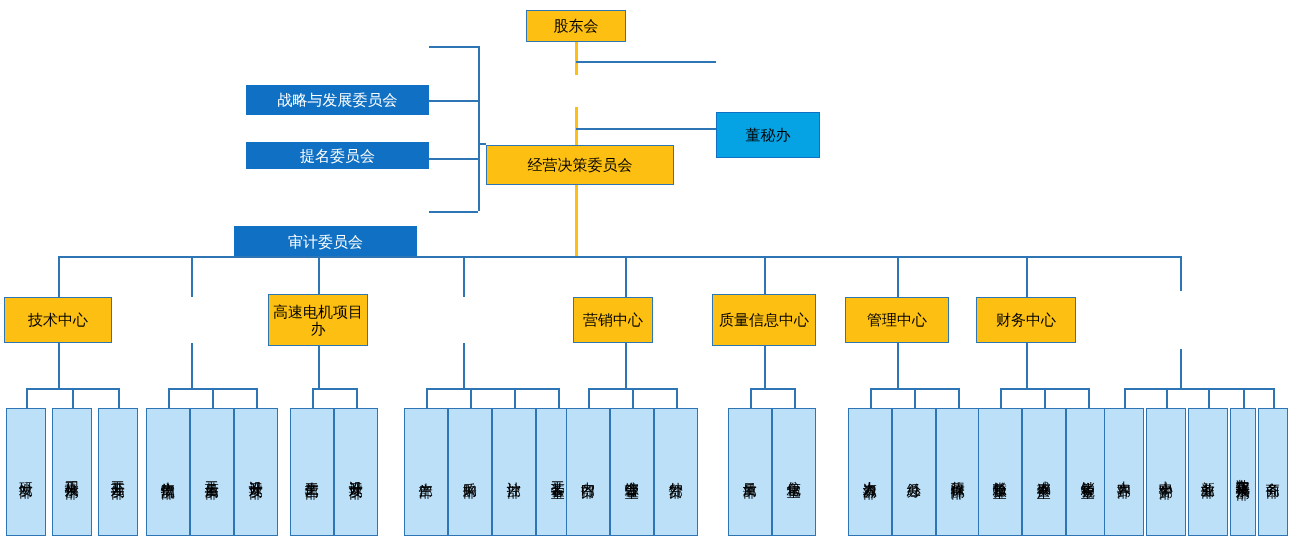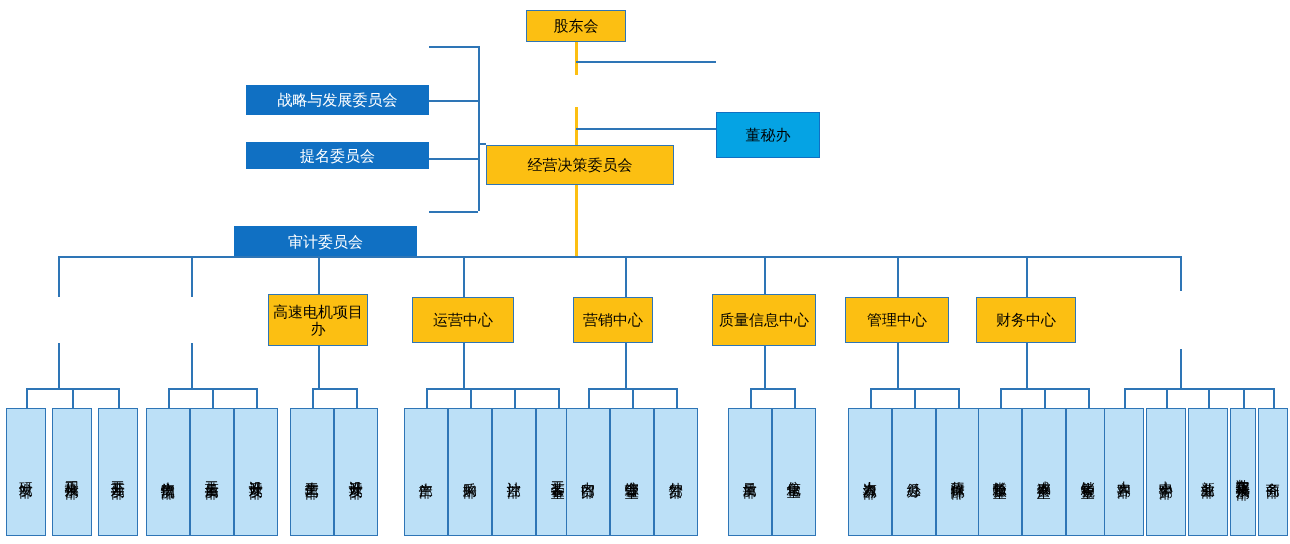--- a/index.html
+++ b/index.html
@@ -74,25 +74,25 @@
     <div class="box b-navy" style="left: 246px; top: 142px; width: 183px; height: 27px;">提名委员会</div>
     <div class="box b-navy" style="left: 234px; top: 195px; width: 183px; height: 32px; margin-top: 31px;">审计委员会</div>
     <div class="ln ln-h" style="left: 429px; top: 46px; width: 49px; height: 1.5px;"></div>
     <div class="ln ln-h" style="left: 429px; top: 100px; width: 49px; height: 1.5px;"></div>
     <div class="ln ln-h" style="left: 429px; top: 158px; width: 49px; height: 1.5px;"></div>
     <div class="ln ln-h" style="left: 429px; top: 211px; width: 49px; height: 1.5px;"></div>
     <div class="ln ln-v" style="left: 478px; top: 46px; height: 165px; width: 1.5px;"></div>
     <div class="ln ln-h" style="left: 478px; top: 143px; width: 8px; height: 1.5px;"></div>
     <div class="ln ln-h" style="left: 58px; top: 256px; width: 1122px; height: 1.5px;"></div>
     <div class="ln ln-v" style="left: 575px; top: 256px; height: 0px; width: 1.5px;"></div>
+    <div class="box b-orange" style="left: 4px; top: 297px; width: 108px; height: 46px;">技术中心</div>
     <div class="ln ln-v" style="left: 58px; top: 256px; height: 41px; width: 1.5px;"></div>
     <div class="ln ln-v" style="left: 191px; top: 256px; height: 41px; width: 1.5px;"></div>
     <div class="box b-orange" style="left: 268px; top: 294px; width: 100px; height: 52px;">高速电机项目办</div>
     <div class="ln ln-v" style="left: 318px; top: 256px; height: 38px; width: 1.5px;"></div>
-    <div class="box b-orange" style="left: 412px; top: 297px; width: 102px; height: 46px;">运营中心</div>
     <div class="ln ln-v" style="left: 463px; top: 256px; height: 41px; width: 1.5px;"></div>
     <div class="box b-orange" style="left: 573px; top: 297px; width: 80px; height: 46px;">营销中心</div>
     <div class="ln ln-v" style="left: 625px; top: 256px; height: 41px; width: 1.5px;"></div>
     <div class="box b-orange" style="left: 712px; top: 294px; width: 104px; height: 52px;">质量信息中心</div>
     <div class="ln ln-v" style="left: 764px; top: 256px; height: 38px; width: 1.5px;"></div>
     <div class="box b-orange" style="left: 845px; top: 297px; width: 104px; height: 46px;">管理中心</div>
     <div class="ln ln-v" style="left: 897px; top: 256px; height: 41px; width: 1.5px;"></div>
     <div class="box b-orange" style="left: 976px; top: 297px; width: 100px; height: 46px;">财务中心</div>
     <div class="ln ln-v" style="left: 1026px; top: 256px; height: 41px; width: 1.5px;"></div>
     <div class="ln ln-v" style="left: 1180px; top: 256px; height: 35px; width: 1.5px;"></div>

